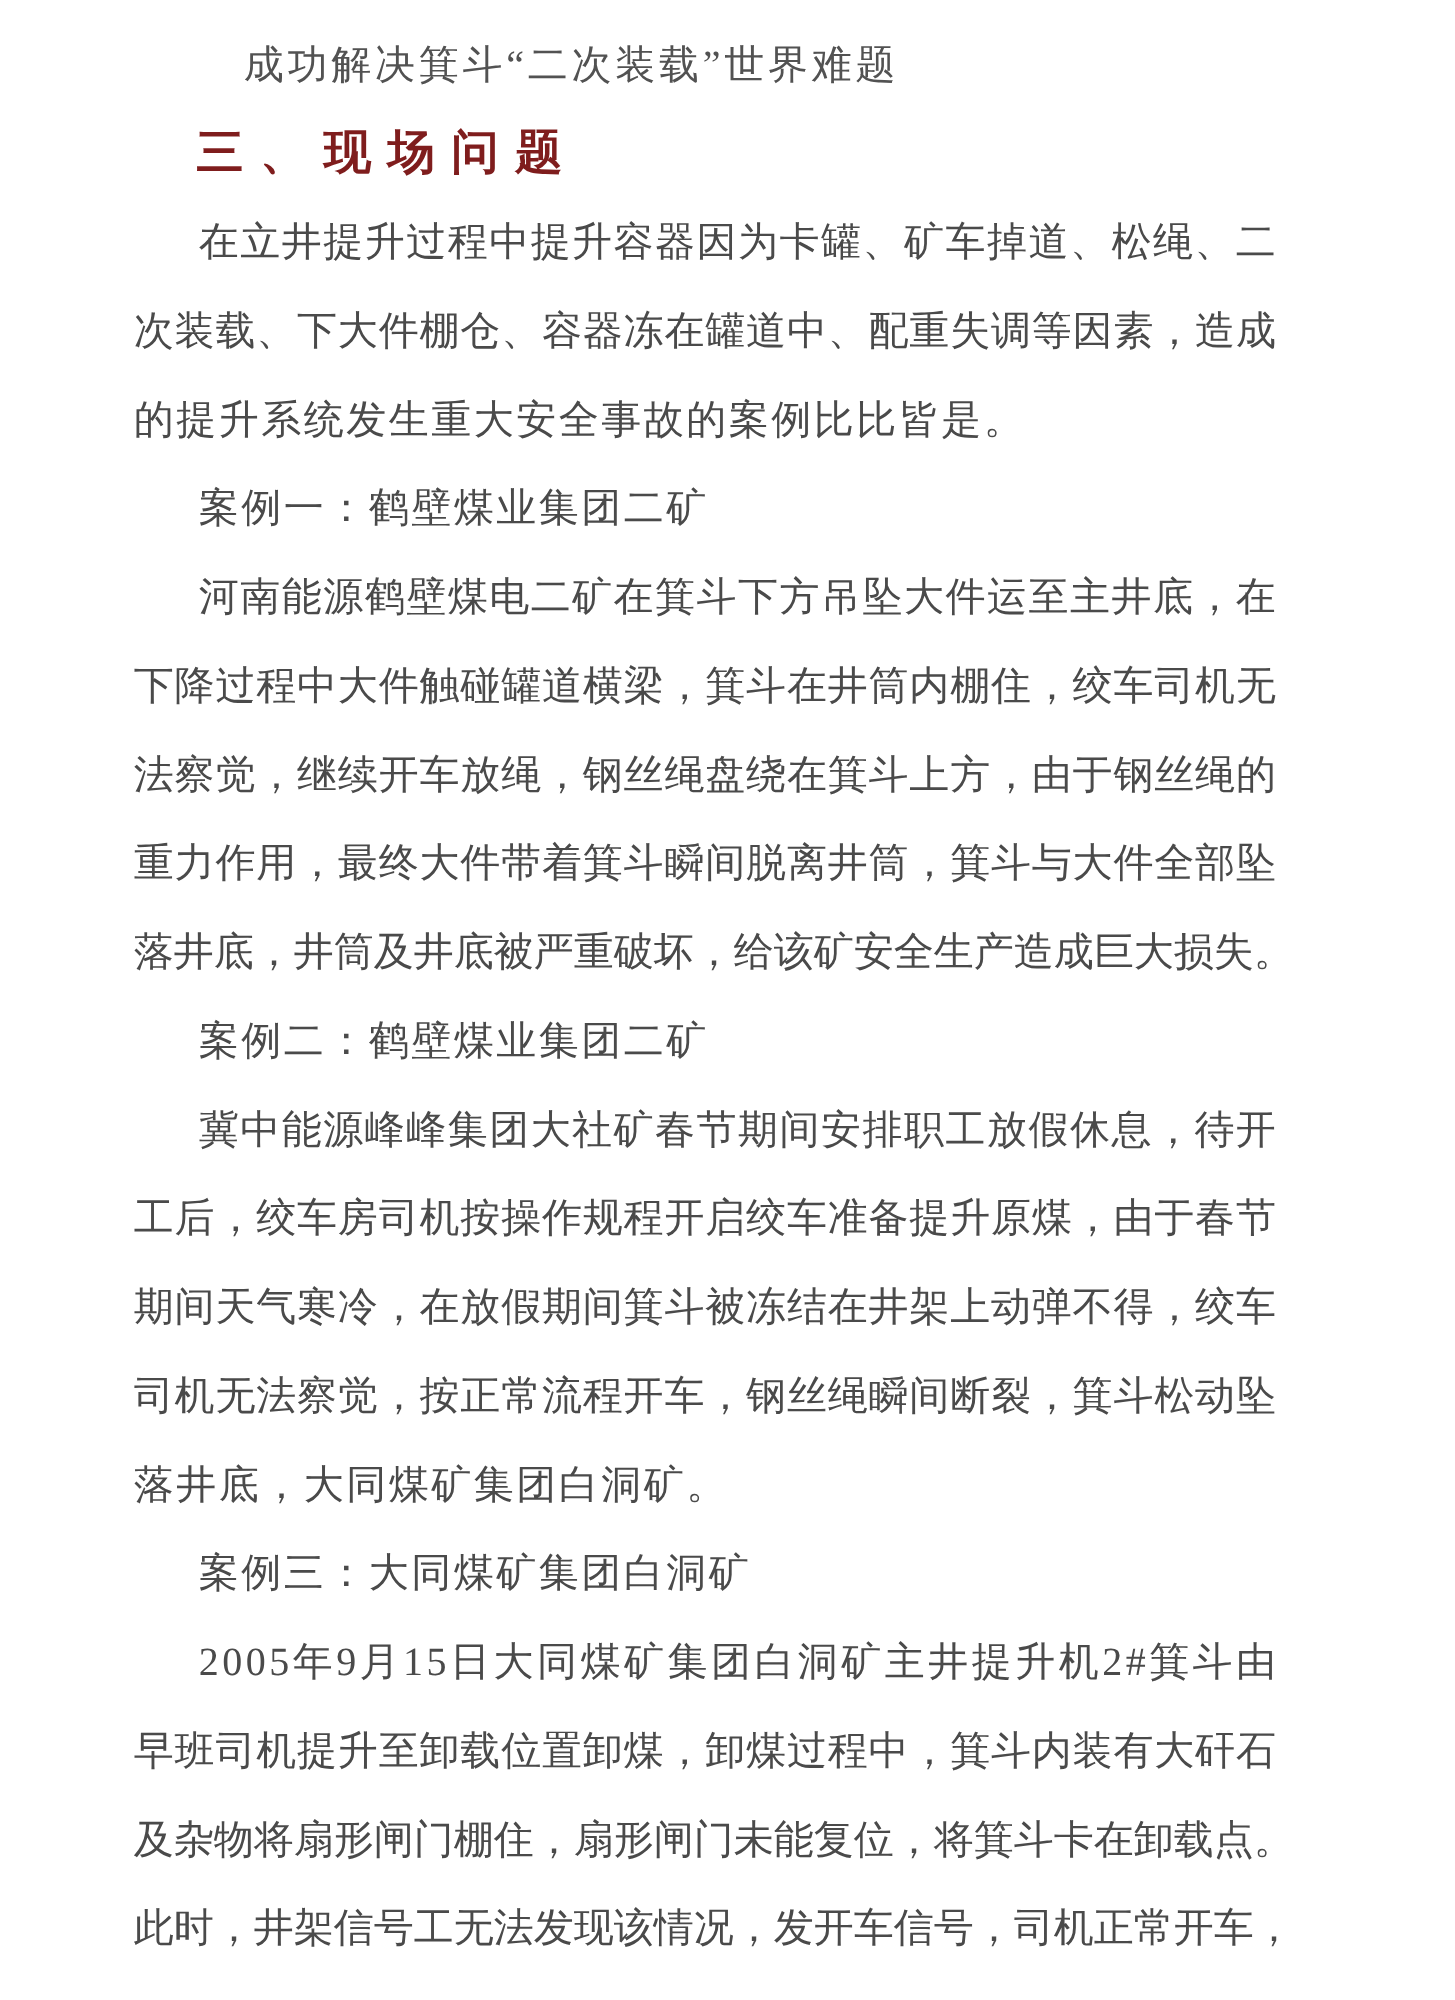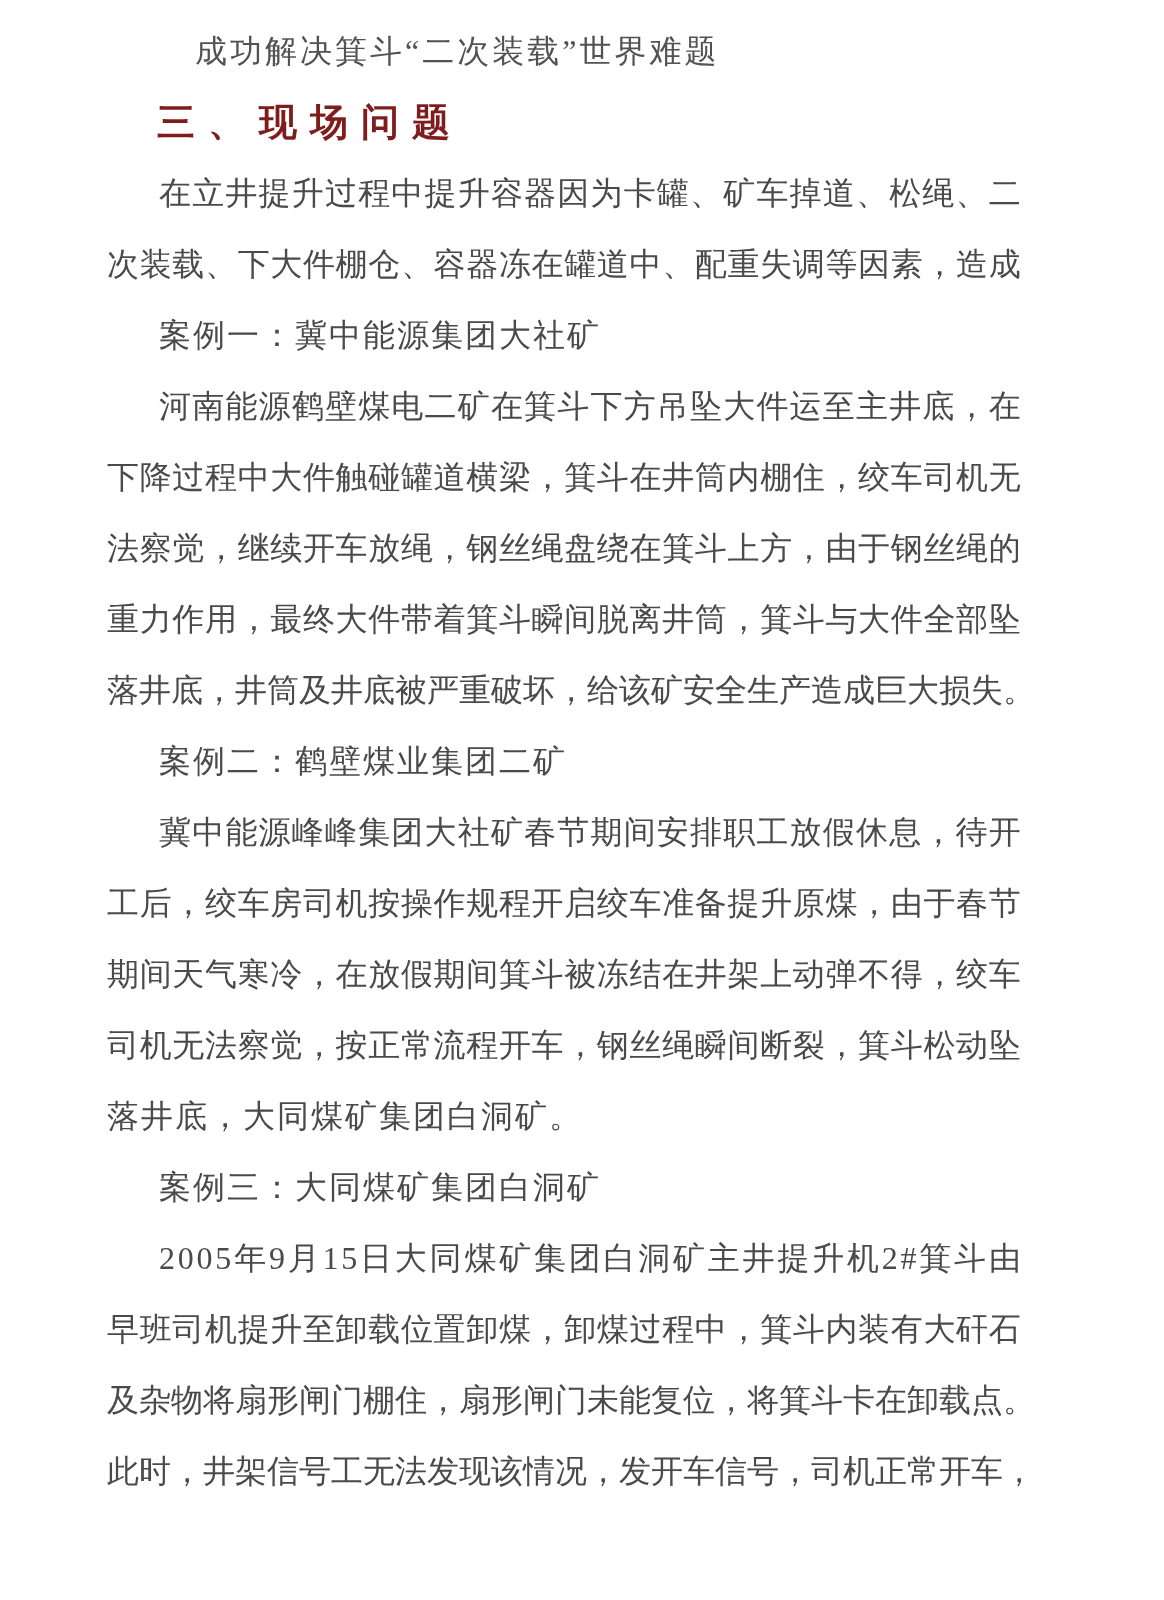--- a/index.html
+++ b/index.html
@@ -110,21 +110,22 @@
         <span>重</span>
         <span>失</span>
         <span>调</span>
         <span>等</span>
         <span>因</span>
         <span>素</span>
         <span>，</span>
         <span>造</span>
         <span>成</span>
       </div>
-      <div class="line l-case">案例一：冀中能源集团大社矿</div>
+      <div class="line l-end">的提升系统发生重大安全事故的案例比比皆是。</div>
+      <div class="line l-case">案例一：鹤壁煤业集团二矿</div>
       <div class="line l-first">
         <span>河</span>
         <span>南</span>
         <span>能</span>
         <span>源</span>
         <span>鹤</span>
         <span>壁</span>
         <span>煤</span>
         <span>电</span>
         <span>二</span>

